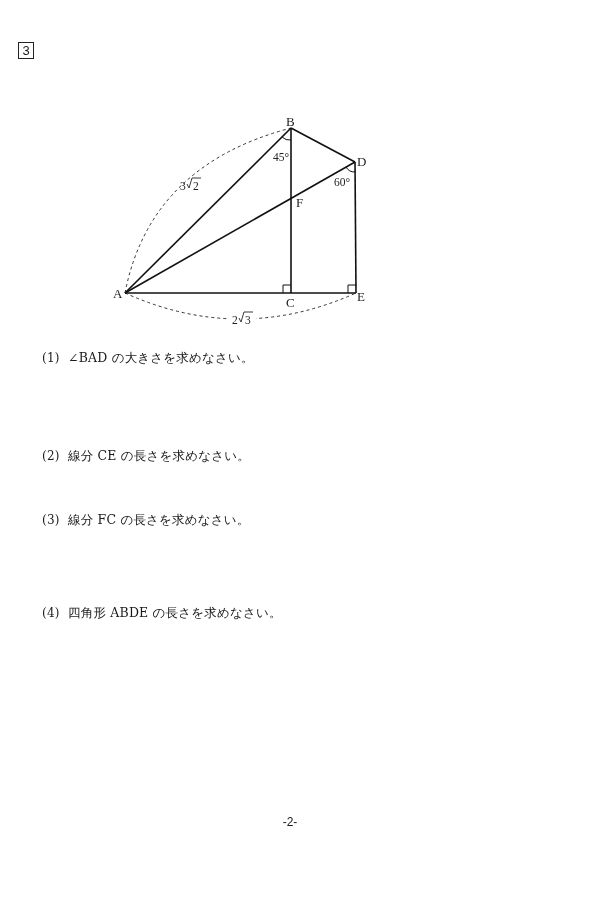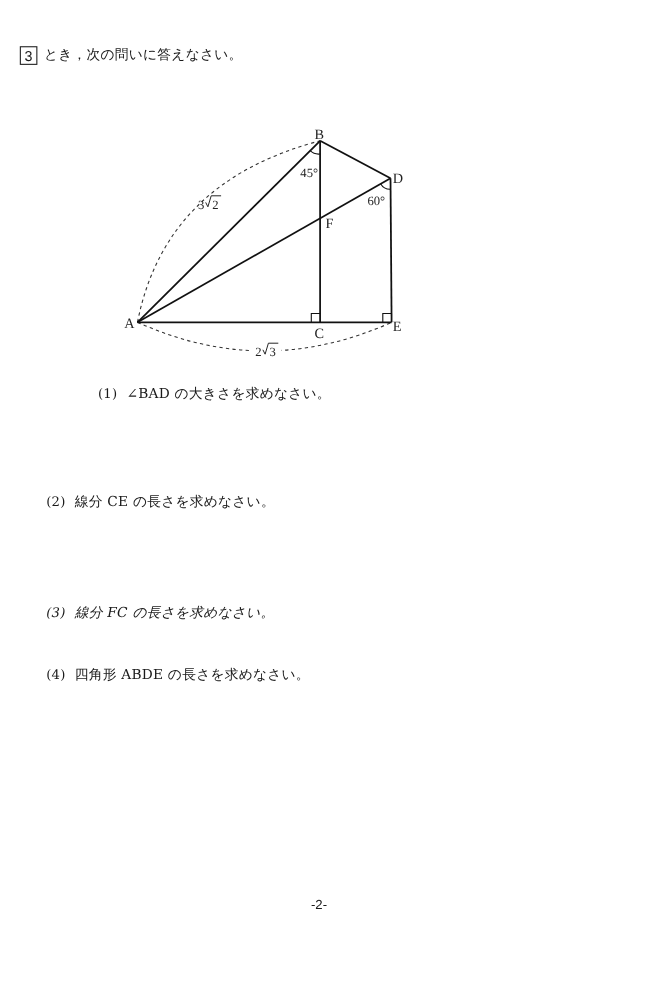--- a/index.html
+++ b/index.html
@@ -99,21 +99,20 @@
     font-family: "Liberation Sans", sans-serif;
     font-size: 12px;
   }
 </style>
 </head>
 <body>
 
 <div class="problem-header">
   <div class="problem-number">3</div>
   <div class="problem-text">
-    <span class="line">とき，次の問いに答えなさい。</span>
   </div>
 </div>
 
 <div class="diagram">
   <svg width="600" height="340" viewBox="0 0 600 340" xmlns="http://www.w3.org/2000/svg">
 
     <path d="M125 293 Q 150 165 291 128" fill="none" stroke="#333" stroke-width="1" stroke-dasharray="3,3"></path>
 
     <path d="M125 293 Q 240 345 356 293" fill="none" stroke="#333" stroke-width="1" stroke-dasharray="3,3"></path>
 
@@ -152,26 +151,26 @@
 
     <g>
       <rect x="228" y="312" width="28" height="14" fill="#fff"></rect>
       <text class="svg-label-small" x="232" y="324">2</text>
       <path d="M239 318 L241 322 L244 312 L253 312" fill="none" stroke="#222" stroke-width="0.9"></path>
       <text class="svg-label-small" x="245" y="324">3</text>
     </g>
   </svg>
 </div>
 
-<div class="question" style="top: 350px; margin-left: 47px;">
+<div class="question" style="top: 350px;">
   <span class="qnum">(1)</span><span>∠BAD の大きさを求めなさい。</span>
 </div>
 <div class="question" style="top: 448px;">
   <span class="qnum">(2)</span><span>線分 CE の長さを求めなさい。</span>
 </div>
-<div class="question" style="top: 549px; font-style: italic;">
+<div class="question" style="top: 512px;">
   <span class="qnum">(3)</span><span>線分 FC の長さを求めなさい。</span>
 </div>
 <div class="question" style="top: 605px;">
   <span class="qnum">(4)</span><span>四角形 ABDE の長さを求めなさい。</span>
 </div>
 
 <div class="page-number">-2-</div>
 
 </body></html>

